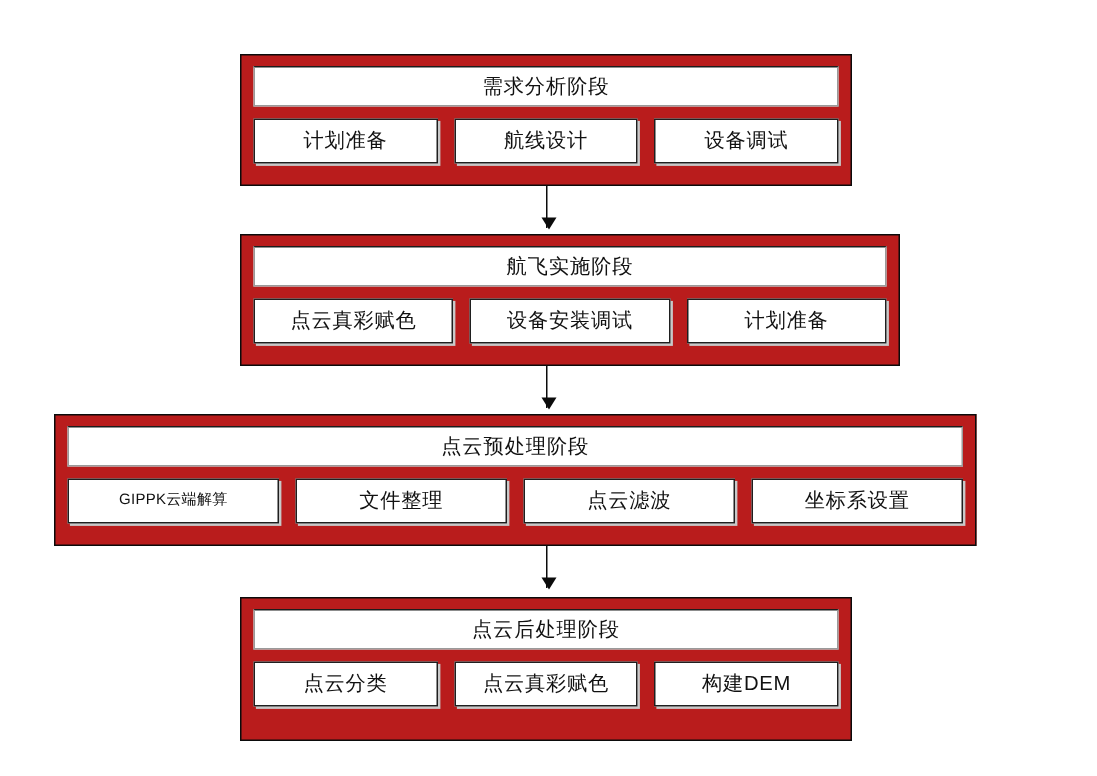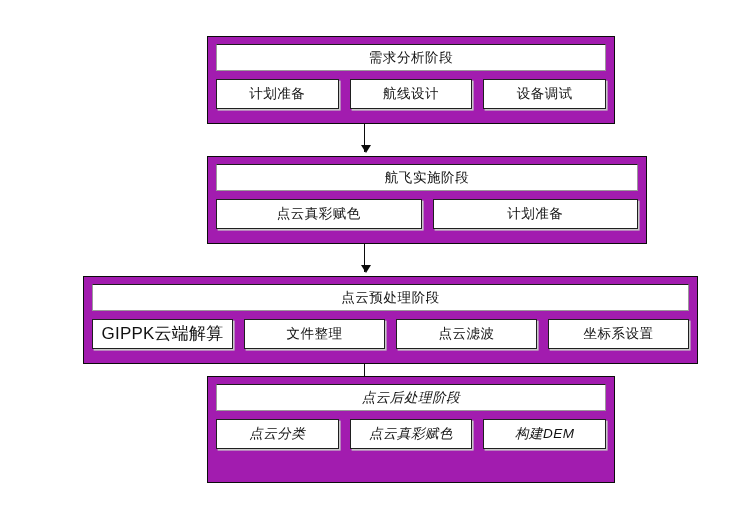--- a/index.html
+++ b/index.html
@@ -22,23 +22,22 @@
     top: 0;
     width: 731px;
     height: 517px;
   }
 
   
   .stage {
     position: absolute;
     box-sizing: border-box;
     border: 1.6px solid #0b0b0b;
-    background: #a21caf;
+    background: #b91c1c;
     padding: 7px 8px 8px 8px;
-    margin-left: 47px;
   }
 
   
   .stage-title {
     box-sizing: border-box;
     height: 27px;
     line-height: 25px;
     text-align: center;
     background: #ffffff;
     border-top: 1.3px solid #1c1c1c;
@@ -66,21 +65,21 @@
     line-height: 28px;
     text-align: center;
     background: #ffffff;
     border: 1.3px solid #1f1f1f;
     box-shadow: 1.6px 1.6px 0 0 #c9c9c9;
     font-size: 13.5px;
     letter-spacing: 0.5px;
     white-space: nowrap;
     overflow: hidden;
   }
-  .item-box.small-text { font-size: 17px; letter-spacing: 0.2px; }
+  .item-box.small-text { font-size: 10px; letter-spacing: 0.2px; }
 
   
   .connector {
     position: absolute;
     width: 0;
     border-left: 1.6px solid #0b0b0b;
   }
   .connector::after {
     content: "";
     position: absolute;
@@ -106,39 +105,40 @@
       <div class="item-box">设备调试</div>
     </div>
   </div>
 
   <div class="connector" style="left:364px; top:124px; height:28px;"></div>
 
   <div class="stage" style="left:160px; top:156px; width:440px; height:88px;">
     <div class="stage-title">航飞实施阶段</div>
     <div class="stage-items">
       <div class="item-box">点云真彩赋色</div>
+      <div class="item-box">设备安装调试</div>
       <div class="item-box">计划准备</div>
     </div>
   </div>
 
   <div class="connector" style="left:364px; top:244px; height:28px;"></div>
 
   <div class="stage" style="left:36px; top:276px; width:615px; height:88px;">
     <div class="stage-title">点云预处理阶段</div>
     <div class="stage-items wide">
       <div class="item-box small-text">GIPPK云端解算</div>
       <div class="item-box">文件整理</div>
       <div class="item-box">点云滤波</div>
       <div class="item-box">坐标系设置</div>
     </div>
   </div>
 
   <div class="connector" style="left:364px; top:364px; height:28px;"></div>
 
-  <div class="stage" style="left:160px; top:376px; width:408px; height:107px;font-style:italic;">
+  <div class="stage" style="left:160px; top:398px; width:408px; height:96px;">
     <div class="stage-title">点云后处理阶段</div>
     <div class="stage-items">
       <div class="item-box">点云分类</div>
       <div class="item-box">点云真彩赋色</div>
       <div class="item-box">构建DEM</div>
     </div>
   </div>
 
 </div>
 

